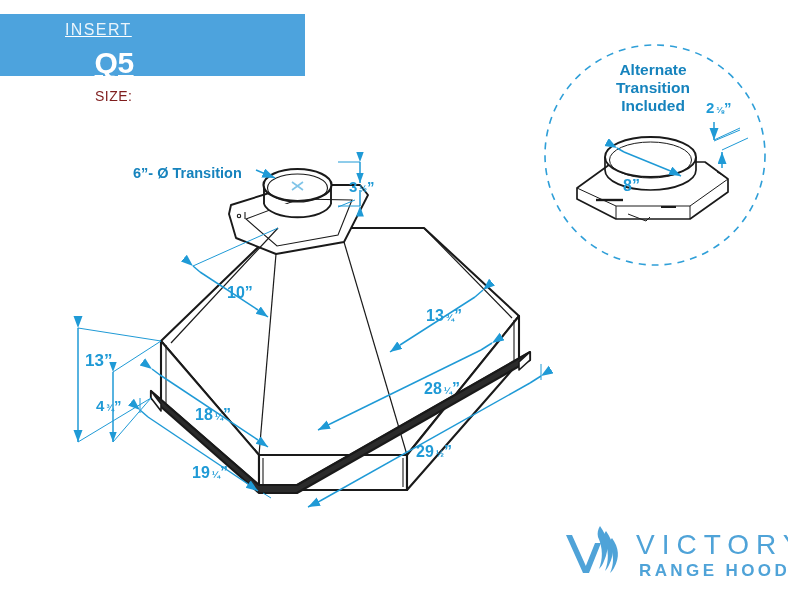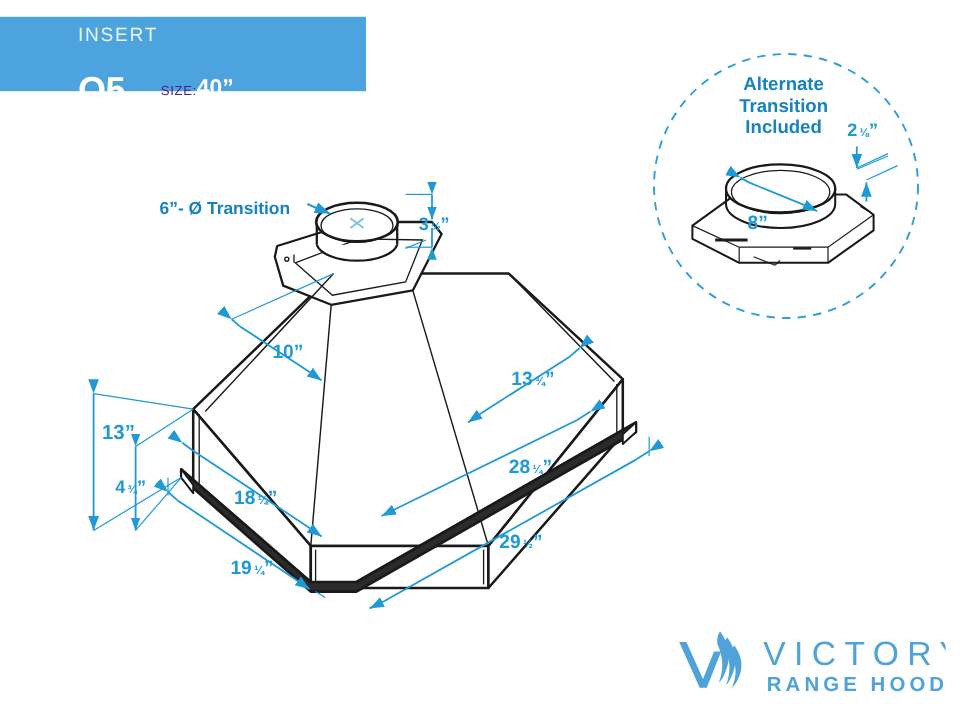--- a/index.html
+++ b/index.html
@@ -29,48 +29,50 @@
     top: 14px;
     width: 305px;
     height: 62px;
     background: #4da3dd;
   }
   .banner-inner {
     position: absolute;
     left: 65px;
     top: 6px;
     color: #ffffff;
+    text-decoration: underline;
   }
   .banner-insert {
     font-size: 16px;
     letter-spacing: 1.4px;
     font-weight: 400;
     color: #eaf4fb;
     line-height: 20px;
   }
   .banner-row {
     display: flex;
-    align-items: flex-end;
-    margin-top: 18px;
+    align-items: center;
+    margin-top: 7px;
+    flex-direction: column;
   }
   .banner-model {
     font-size: 30px;
     font-weight: bold;
     letter-spacing: -0.5px;
     line-height: 32px;
   }
   .banner-size-wrap {
     margin-left: 30px;
     white-space: nowrap;
     line-height: 32px;
   }
   .banner-size-label {
-    font-size: 11px;
+    font-size: 14px;
     letter-spacing: 0.5px;
-    color: #4c1d95;
+    color: #7f1d1d;
   }
   .banner-size-value {
     font-size: 19px;
     font-weight: bold;
     letter-spacing: 0px;
   }
 
   
   #drawing {
     position: absolute;

